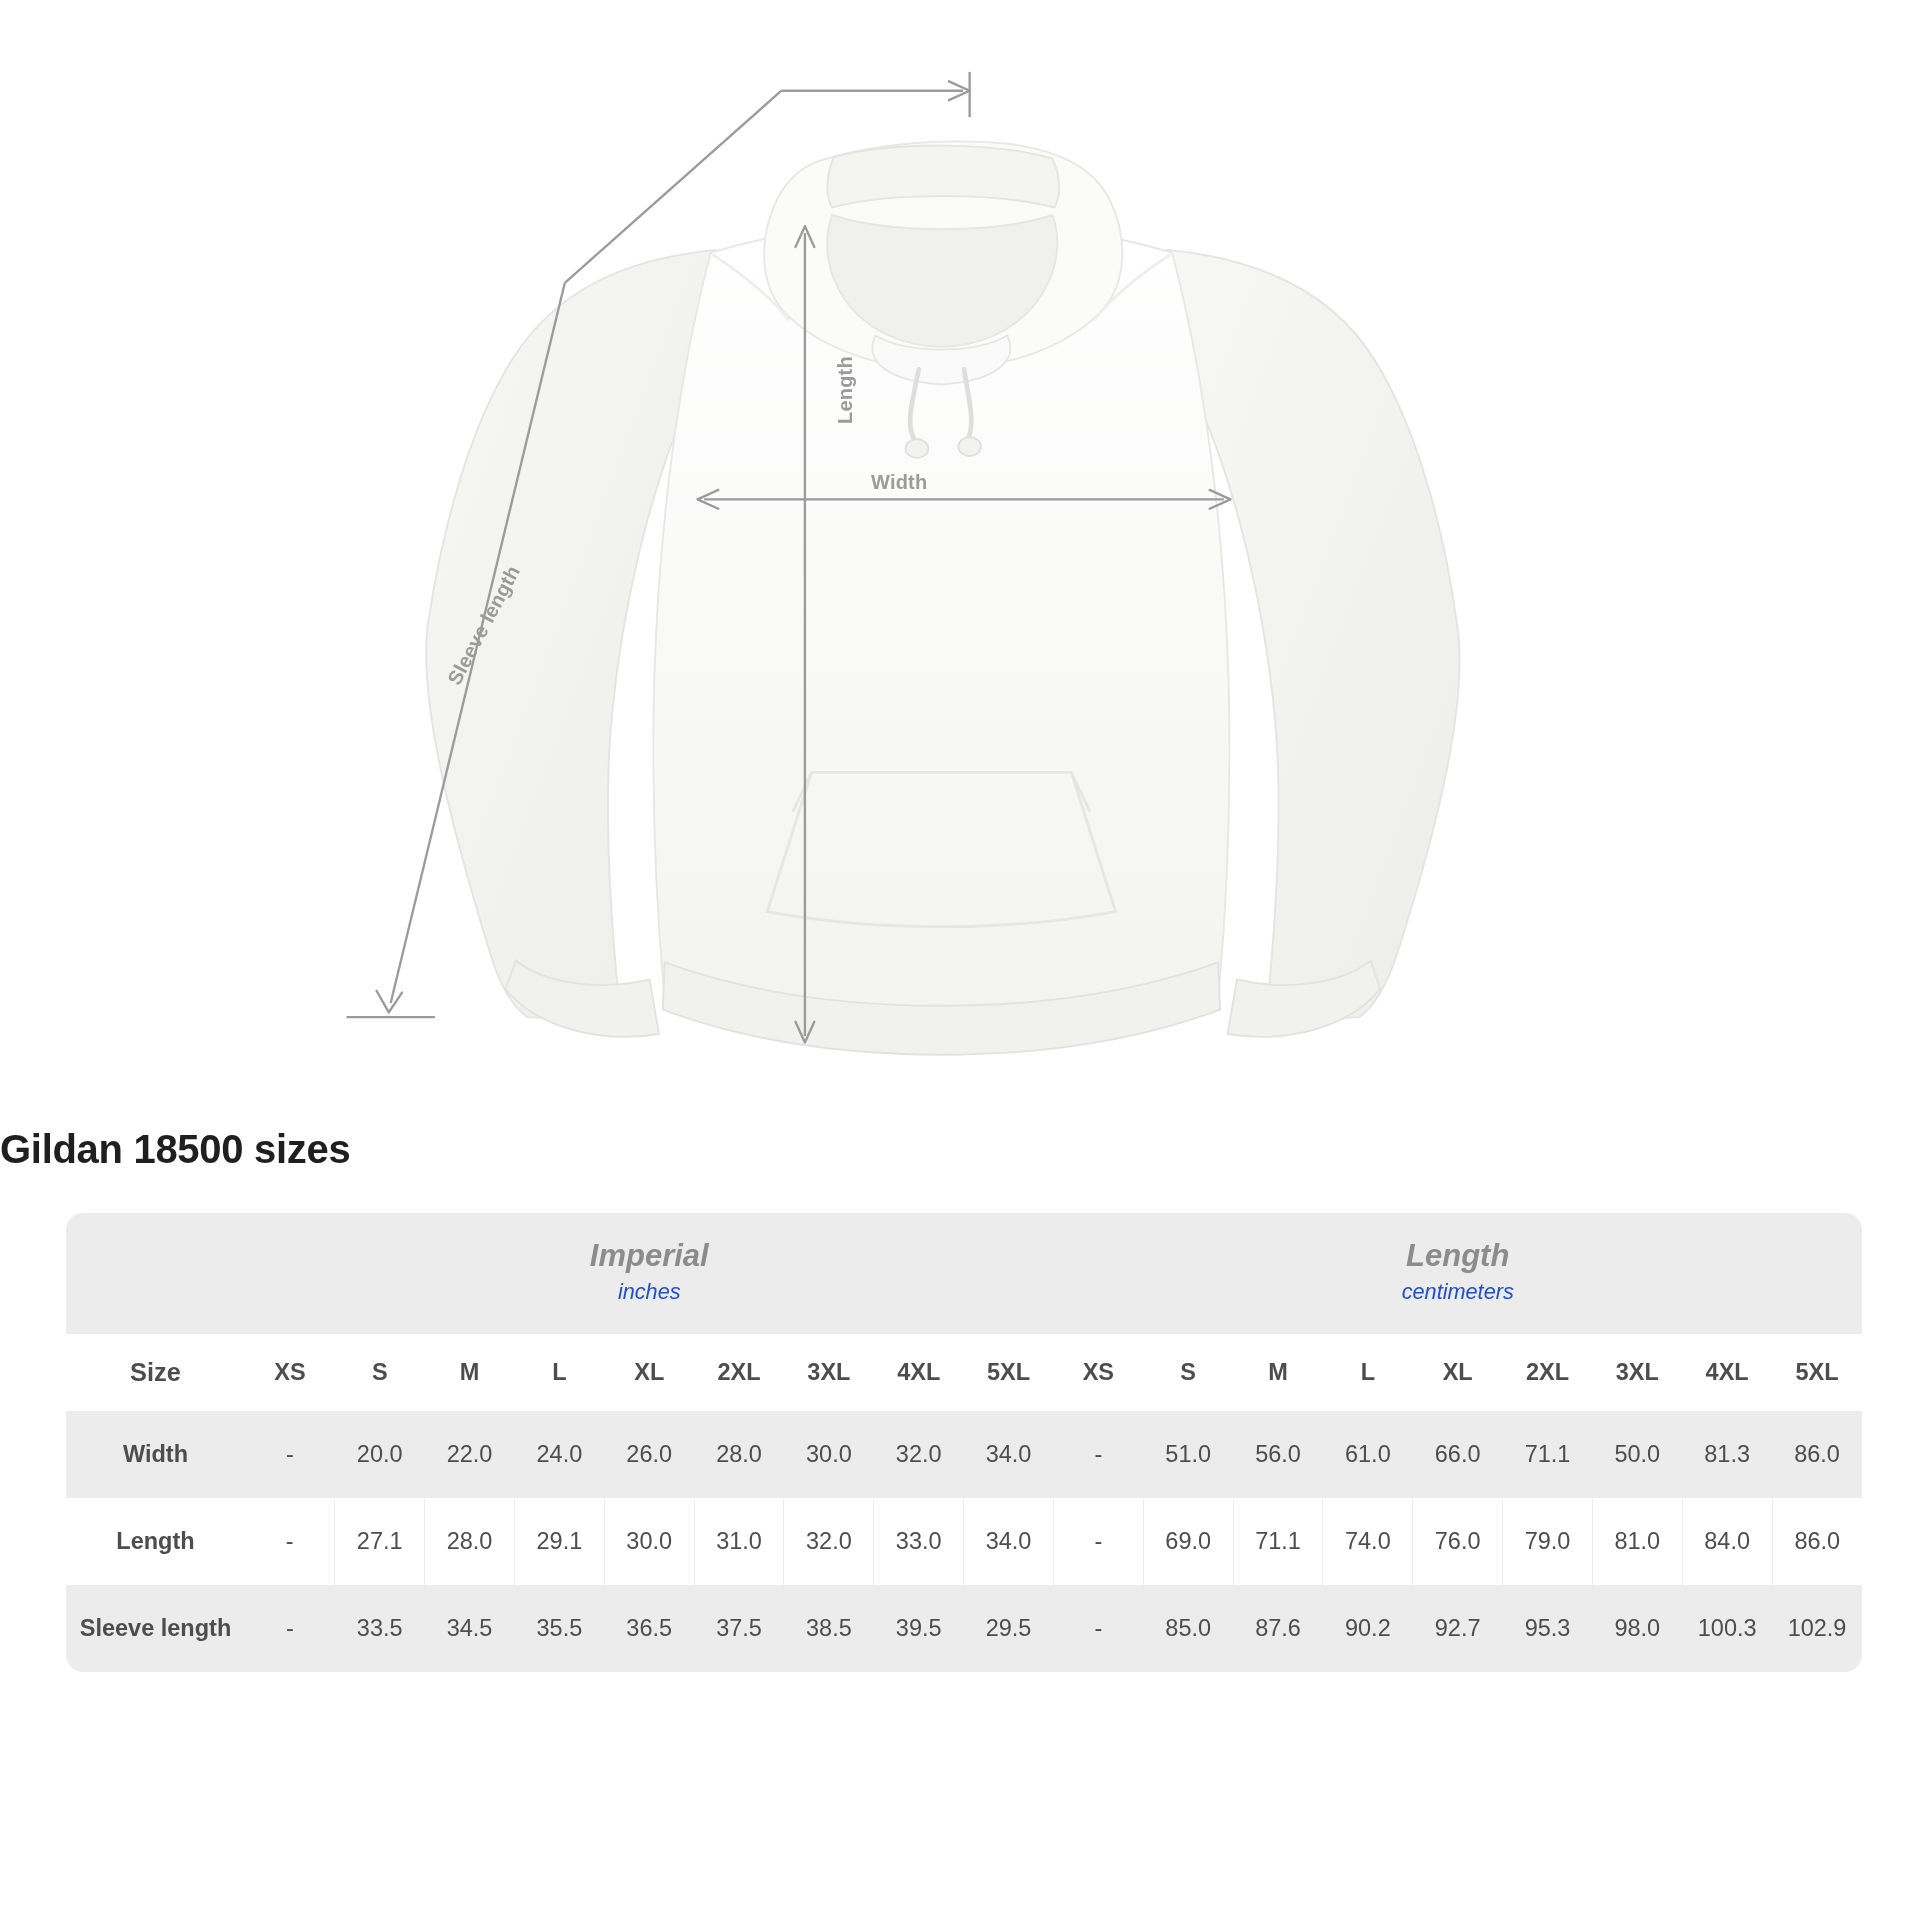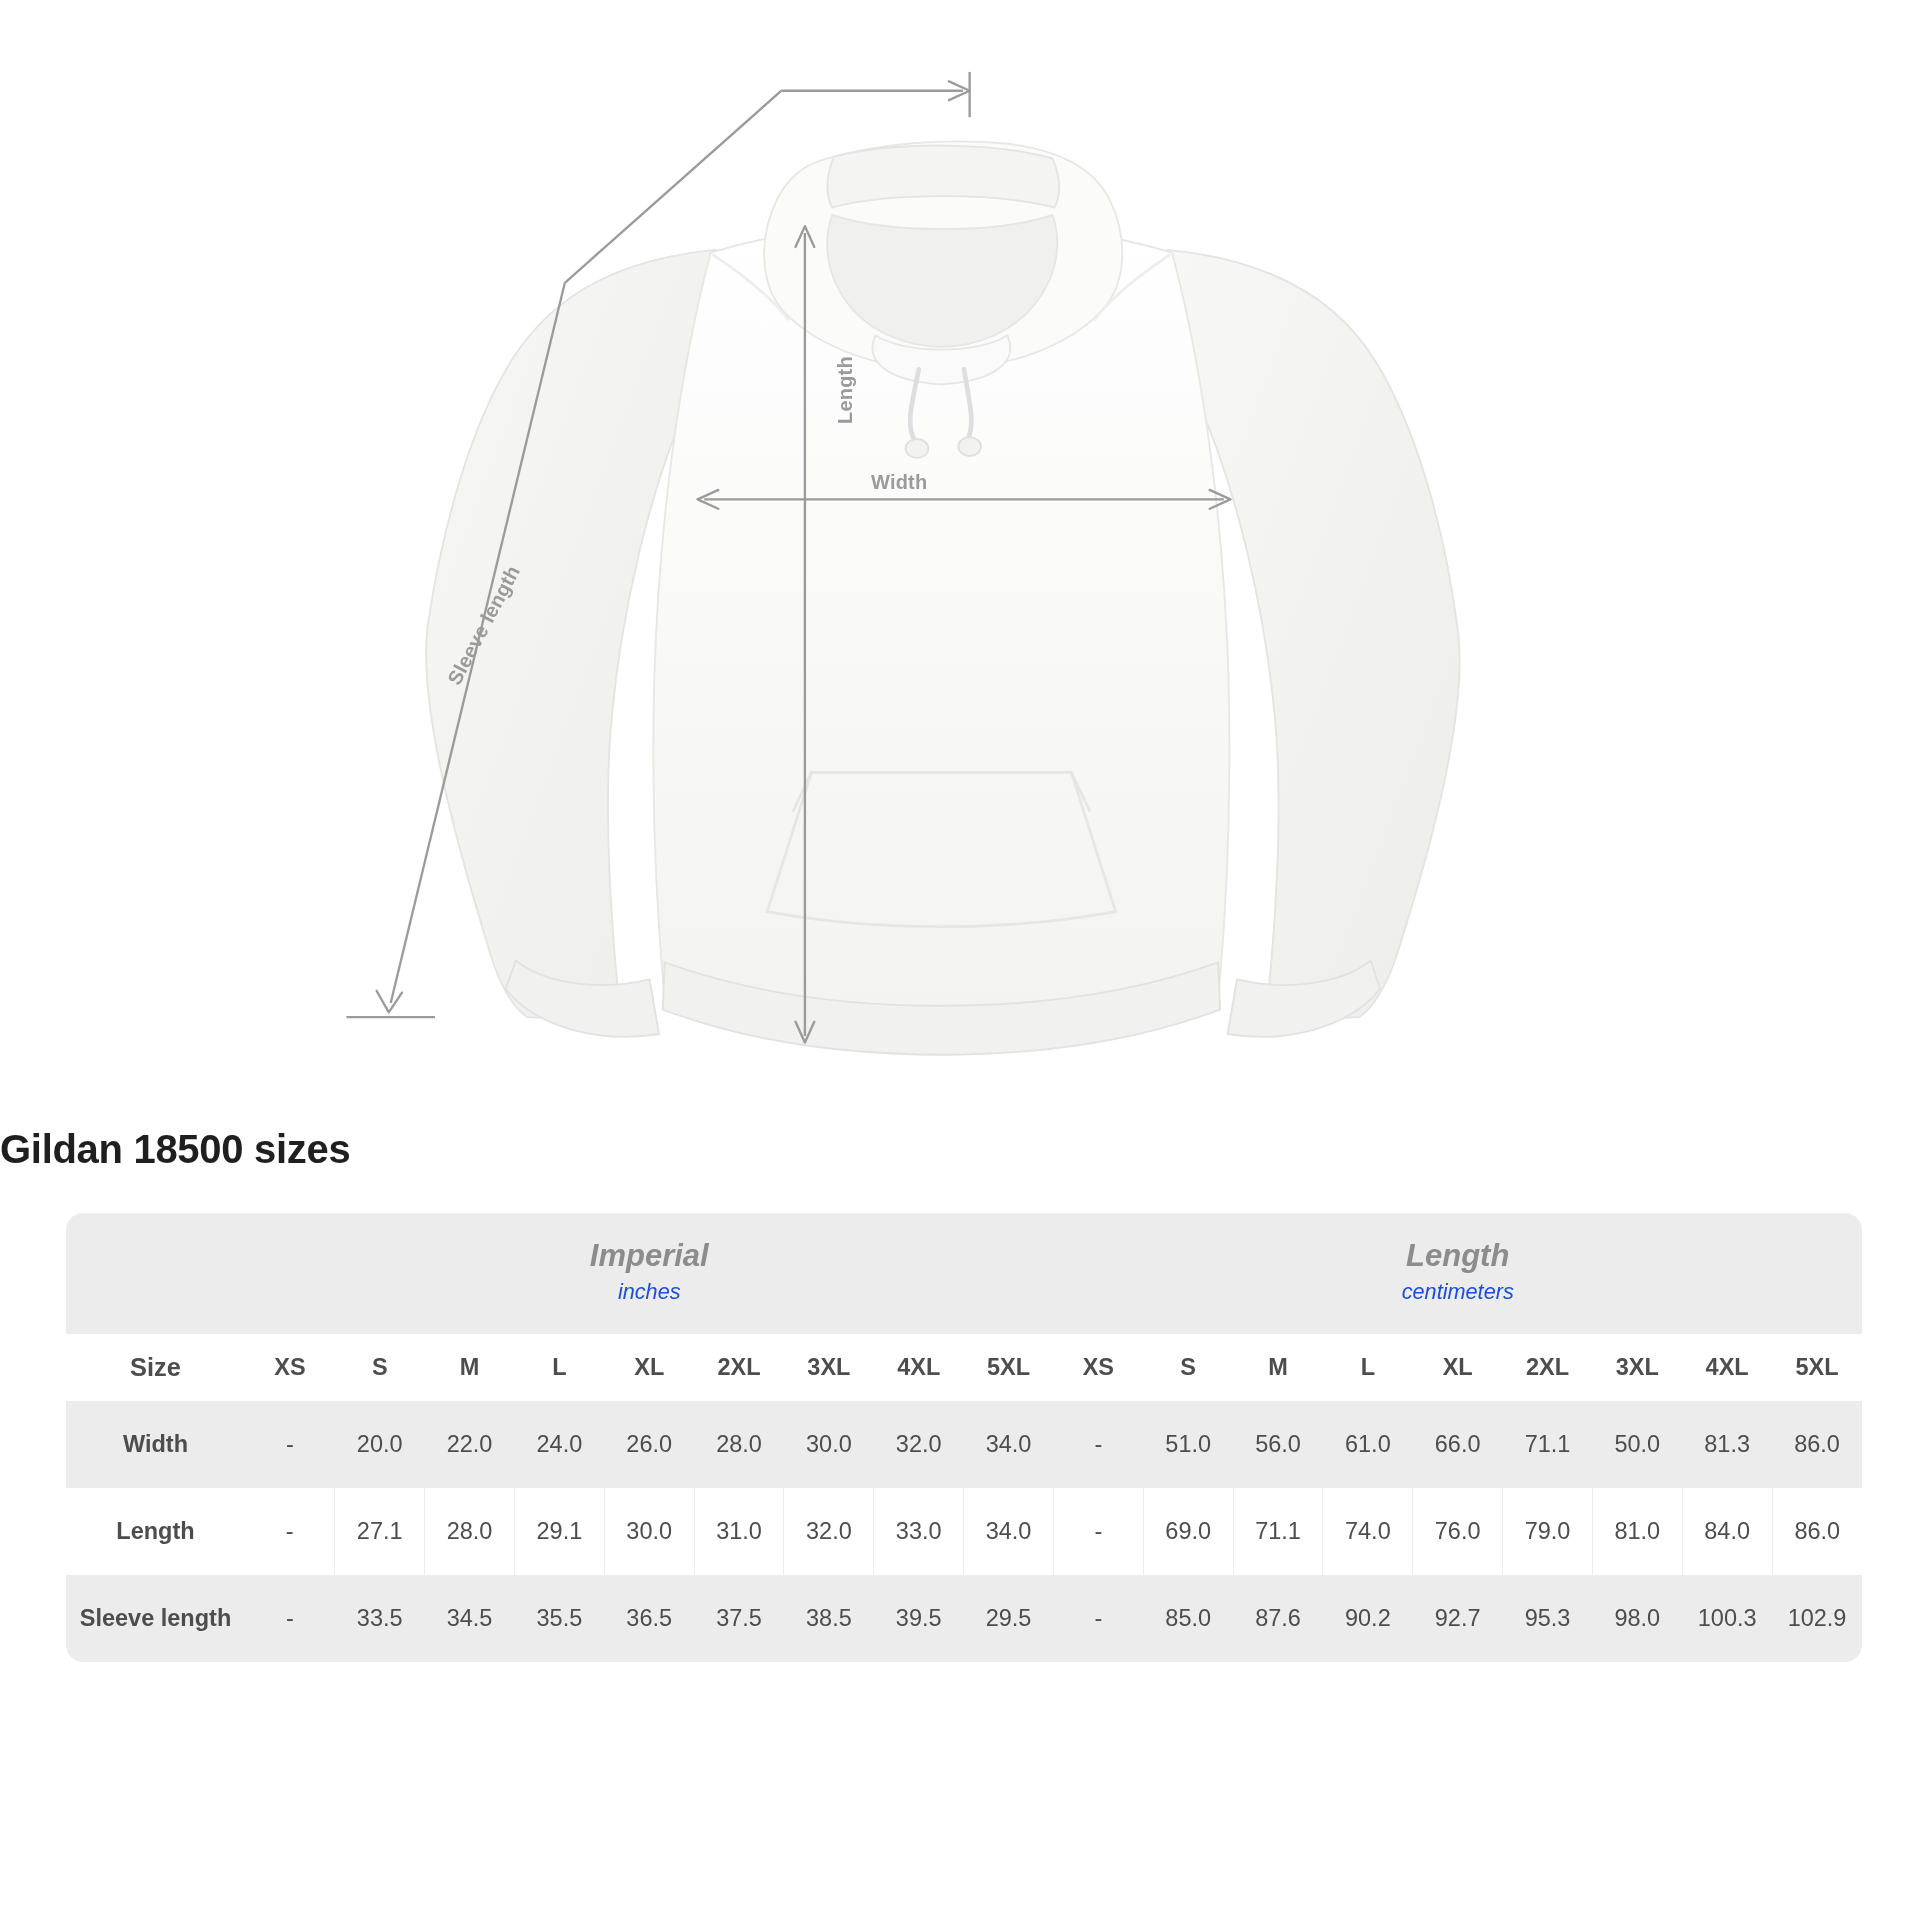--- a/index.html
+++ b/index.html
@@ -98,21 +98,21 @@
     font-size: 21.7px;
     font-style: italic;
     color: #1d4ed8;
     line-height: 1.5;
   }
   .corner-cell { background: #ececec; }
 
   
   .size-row td {
     background: #ffffff;
-    height: 67px;
+    height: 77px;
     font-weight: bold;
     font-size: 25.4px;
     color: #555555;
   }
   .size-row td.rowhead {
     font-size: 25.4px;
   }
 
   
   .data-row td {

